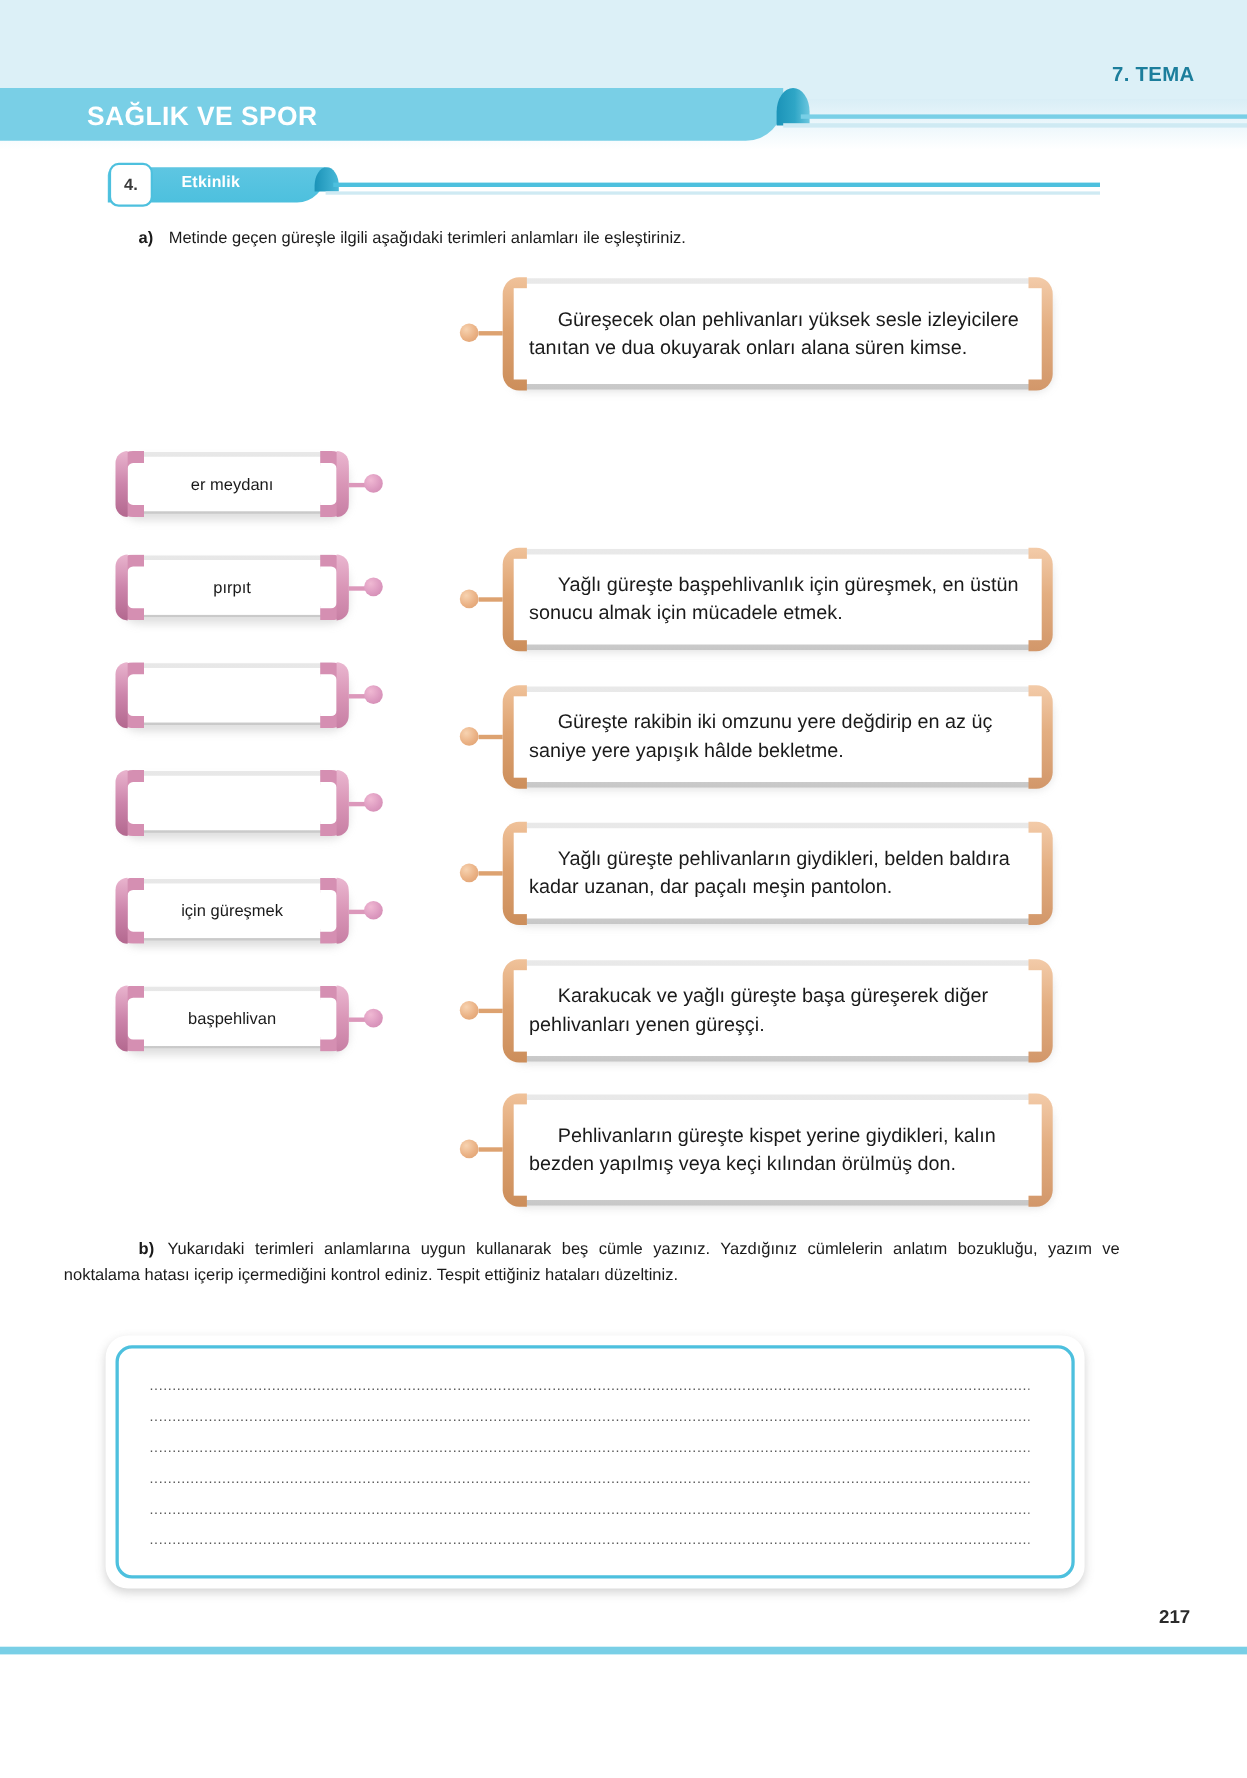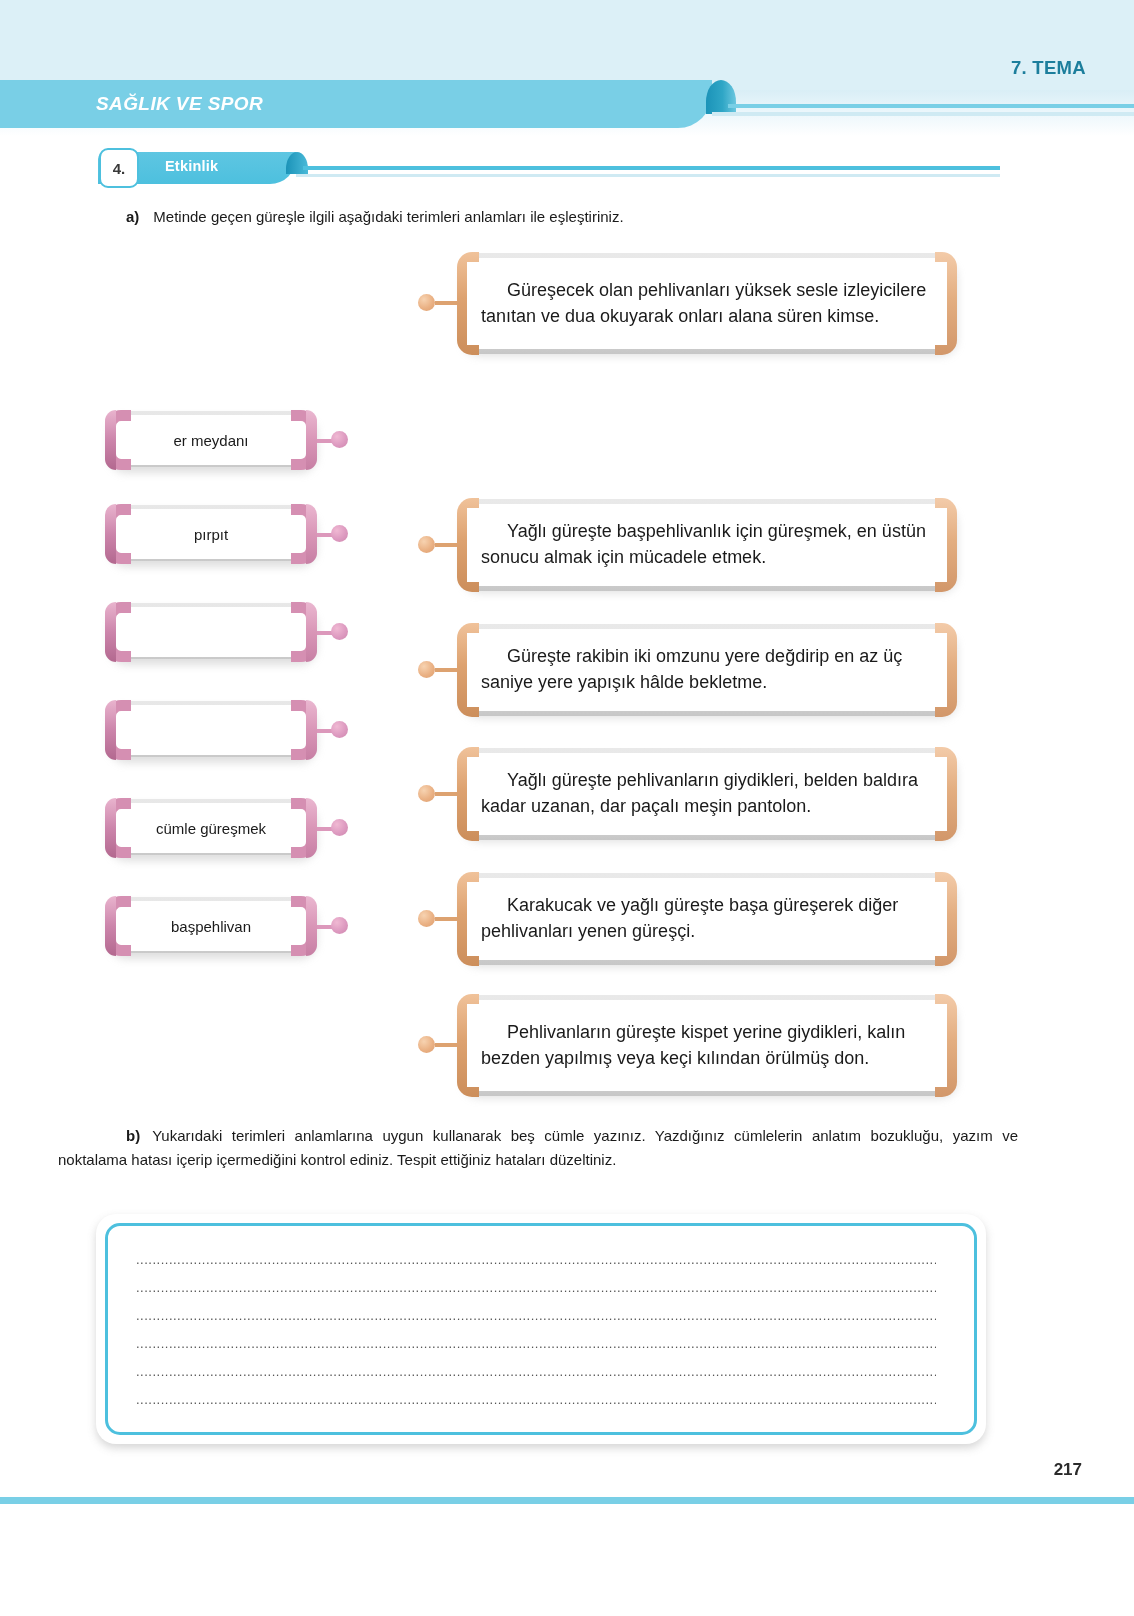--- a/index.html
+++ b/index.html
@@ -27,24 +27,23 @@
     position:absolute; right:48px; top:57px;
     font-size:18.5px; font-weight:bold; letter-spacing:.3px;
     color:#1c7e9c;
   }
   .banner {
     position:absolute; left:0; top:80px; width:712px; height:48px;
     background:#79cfe6;
     border-radius:0 0 34px 0;
   }
   .banner-title {
-    position:absolute; left:96px; top:93px;
-    font-size:19px; font-weight:bold; letter-spacing:.4px;
+    position:absolute; left:79px; top:93px;
+    font-size:24px; font-weight:bold; letter-spacing:.4px;
     color:#ffffff;
-    font-style:italic;
   }
   .banner-fold {
     position:absolute; left:706px; top:80px; width:30px; height:34px;
     background:linear-gradient(to right,#1b93b8 0%,#2fa6c6 55%,#6cc7df 100%);
     border-radius:18px 18px 0 0 / 26px 26px 0 0;
   }
   .hdr-rule-a {
     position:absolute; left:728px; top:104px; width:406px; height:4px;
     background:#79cfe6;
   }
@@ -318,21 +317,21 @@
     <div class="stem"></div>
     <div class="knob"></div>
   </div>
 
   <div class="term" style="left:105px; top:797px;">
     <div class="shadow"></div>
     <div class="greyband"></div>
     <div class="body"></div>
     <div class="brL"></div>
     <div class="brR"></div>
-    <div class="label">cümle güreşmek</div>
+    <div class="label">için güreşmek</div>
     <div class="stem"></div>
     <div class="knob"></div>
   </div>
 
   <div class="term" style="left:105px; top:895px;">
     <div class="shadow"></div>
     <div class="greyband"></div>
     <div class="body"></div>
     <div class="brL"></div>
     <div class="brR"></div>

